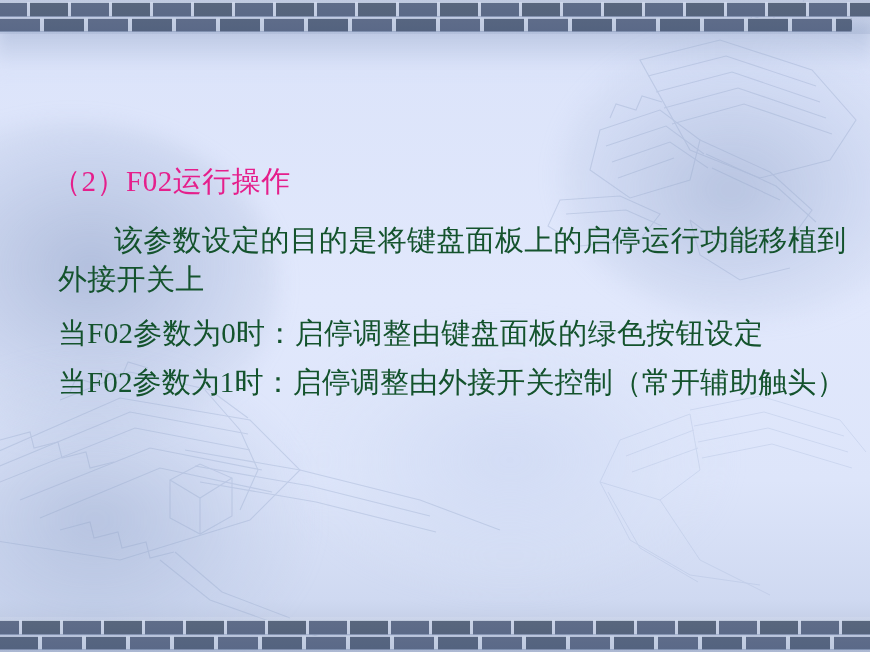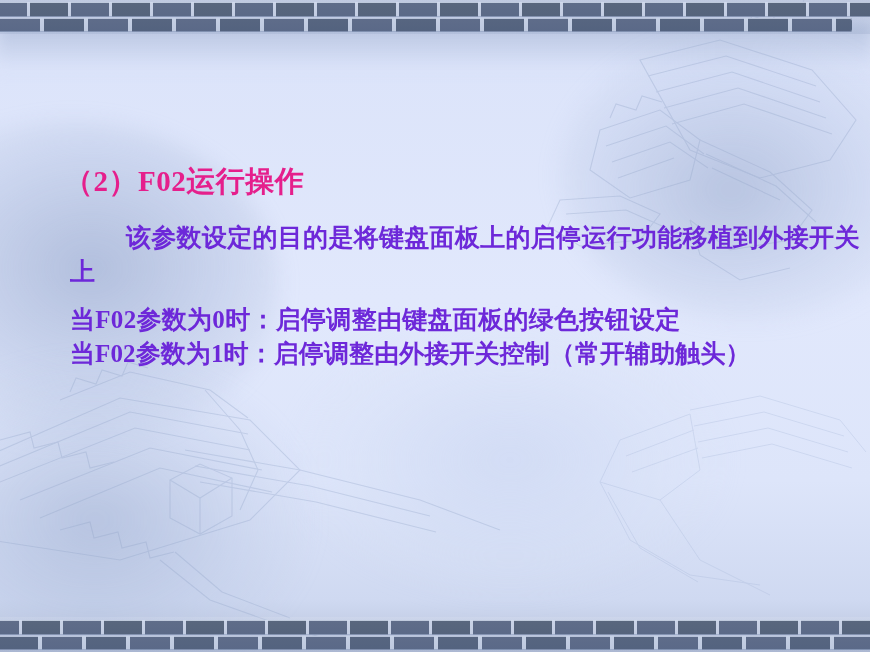--- a/index.html
+++ b/index.html
@@ -115,53 +115,53 @@
   .brick-shade {
     position: absolute;
     left: 0; width: 870px; height: 100%;
     background: linear-gradient(180deg, rgba(255,255,255,0.10) 0%, rgba(120,138,175,0.18) 100%);
     pointer-events: none;
   }
 
   
   .content {
     position: absolute;
-    left: 12px; top: 0;
-    width: 734px; height: 652px; font-weight: bold;
+    left: 0; top: 0;
+    width: 734px; height: 652px;
   }
   .slide-title {
     position: absolute;
     left: 52px;
     top: 164px;
     font-size: 29px;
     line-height: 1.18;
     color: #e51f8c;
     letter-spacing: 0.5px;
     white-space: nowrap;
   }
   .body-block {
     position: absolute;
     left: 58px;
     top: 221px;
     width: 806px;
-    color: #6d28d9;
-    font-size: 25px;
+    color: #14532d;
+    font-size: 29px;
     line-height: 1.36;
     letter-spacing: 0.3px;
   }
   .para-indent {
     text-indent: 56px;
     margin: 0 0 1px 0;
   }
   .line {
     margin: 0;
     white-space: nowrap;
   }
   .line.l3 { margin-top: 14px; }
-  .line.l4 { margin-top: 0; letter-spacing: 0.1px; }
+  .line.l4 { margin-top: 10px; letter-spacing: 0.1px; }
 </style>
 </head>
 <body>
 
 <div id="slide">
 
   <div class="bg-base"></div>
 
   <div class="haze haze-topband"></div>
   <div class="haze haze-left-top"></div>

